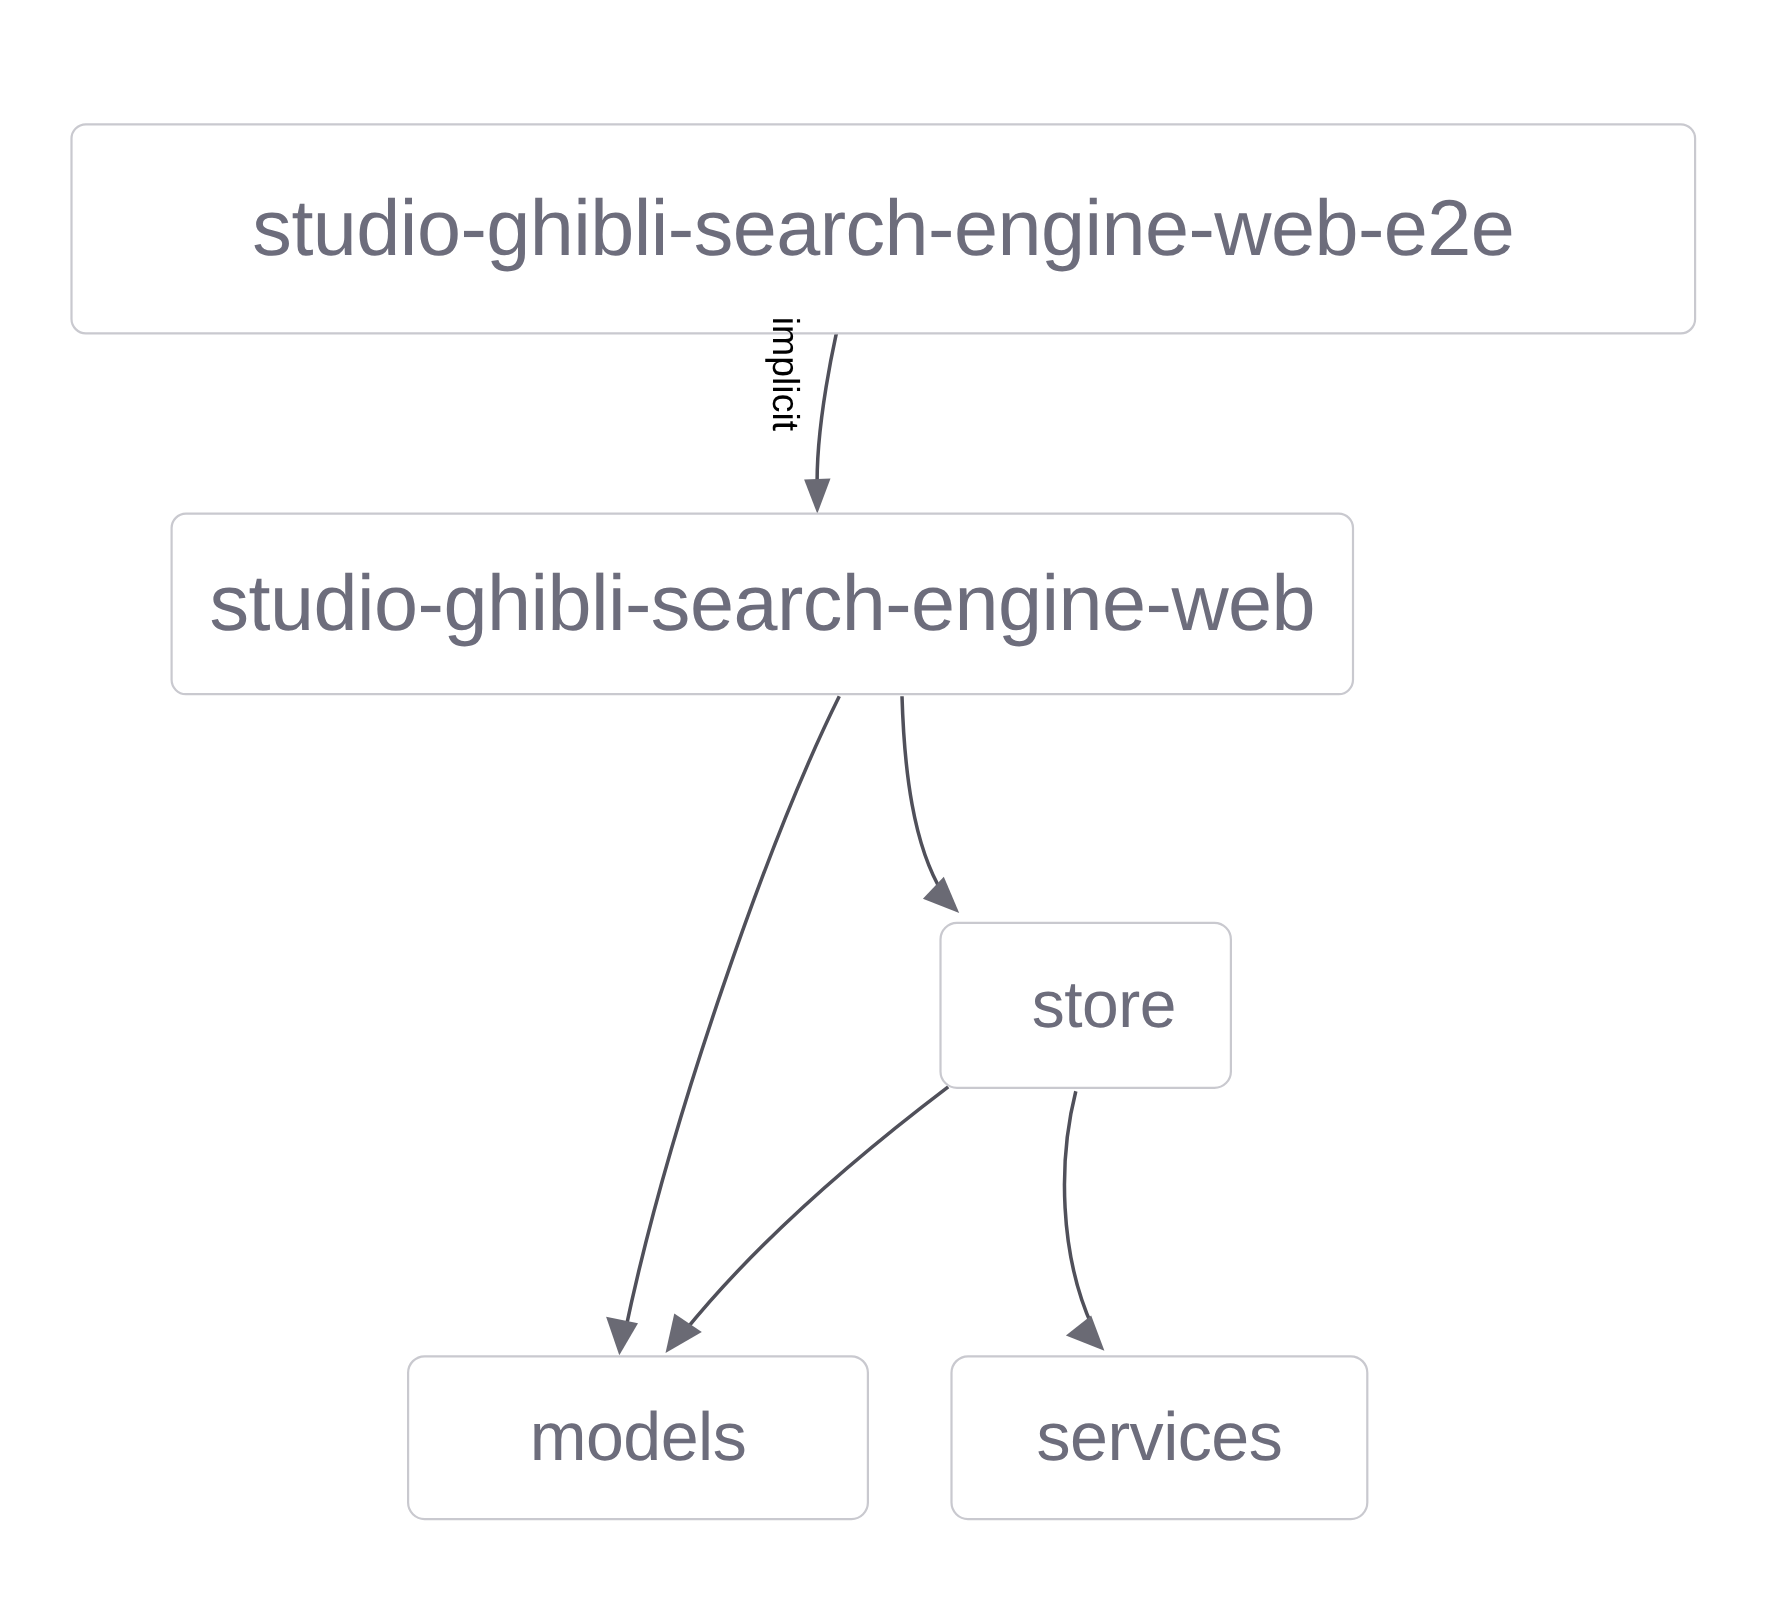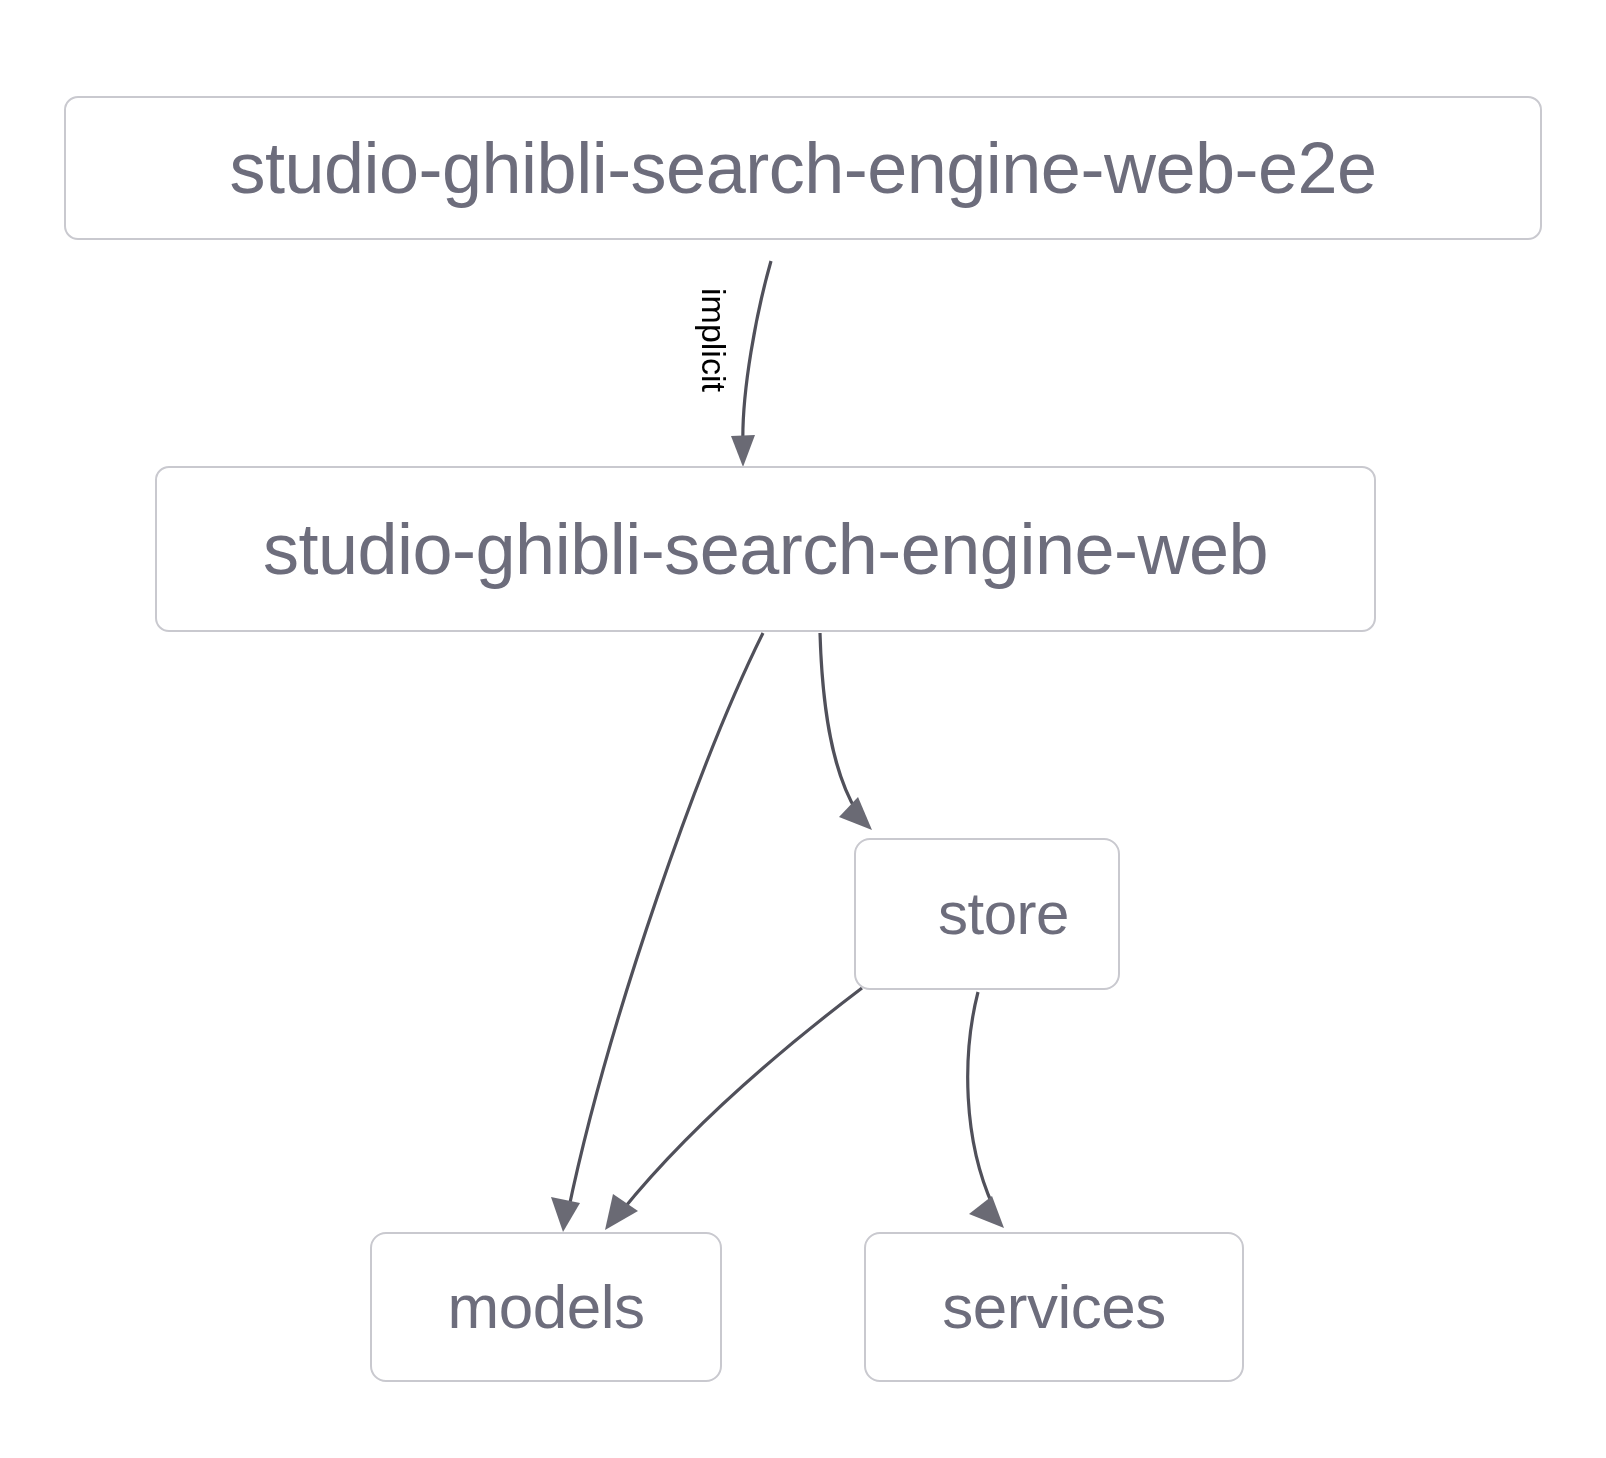--- a/index.html
+++ b/index.html
@@ -36,39 +36,39 @@
     font-family: "Liberation Sans", sans-serif;
     font-weight: 400;
     white-space: nowrap;
     letter-spacing: -0.5px;
   }
   .node-label {
     display: block;
     line-height: 1;
   }
   #node-e2e {
-    left: 64px;  top: 96px;
-    width: 1478px; height: 144px;
+    left: 64px;  top: 112px;
+    width: 1478px; height: 192px;
     font-size: 72px;
   }
   #node-web {
     left: 155px; top: 466px;
-    width: 1221px; height: 166px;
+    width: 1076px; height: 166px;
     font-size: 72px;
   }
   #node-store {
     left: 854px; top: 838px;
     width: 266px; height: 152px;
     font-size: 60px;
     border-radius: 16px;
     padding-left: 33px;
   }
   #node-models {
     left: 370px; top: 1232px;
-    width: 352px; height: 150px;
+    width: 420px; height: 150px;
     font-size: 62px;
     border-radius: 16px;
     text-align: center;
   }
   #node-services {
     left: 864px; top: 1232px;
     width: 380px; height: 150px;
     font-size: 62px;
     border-radius: 16px;
   }

